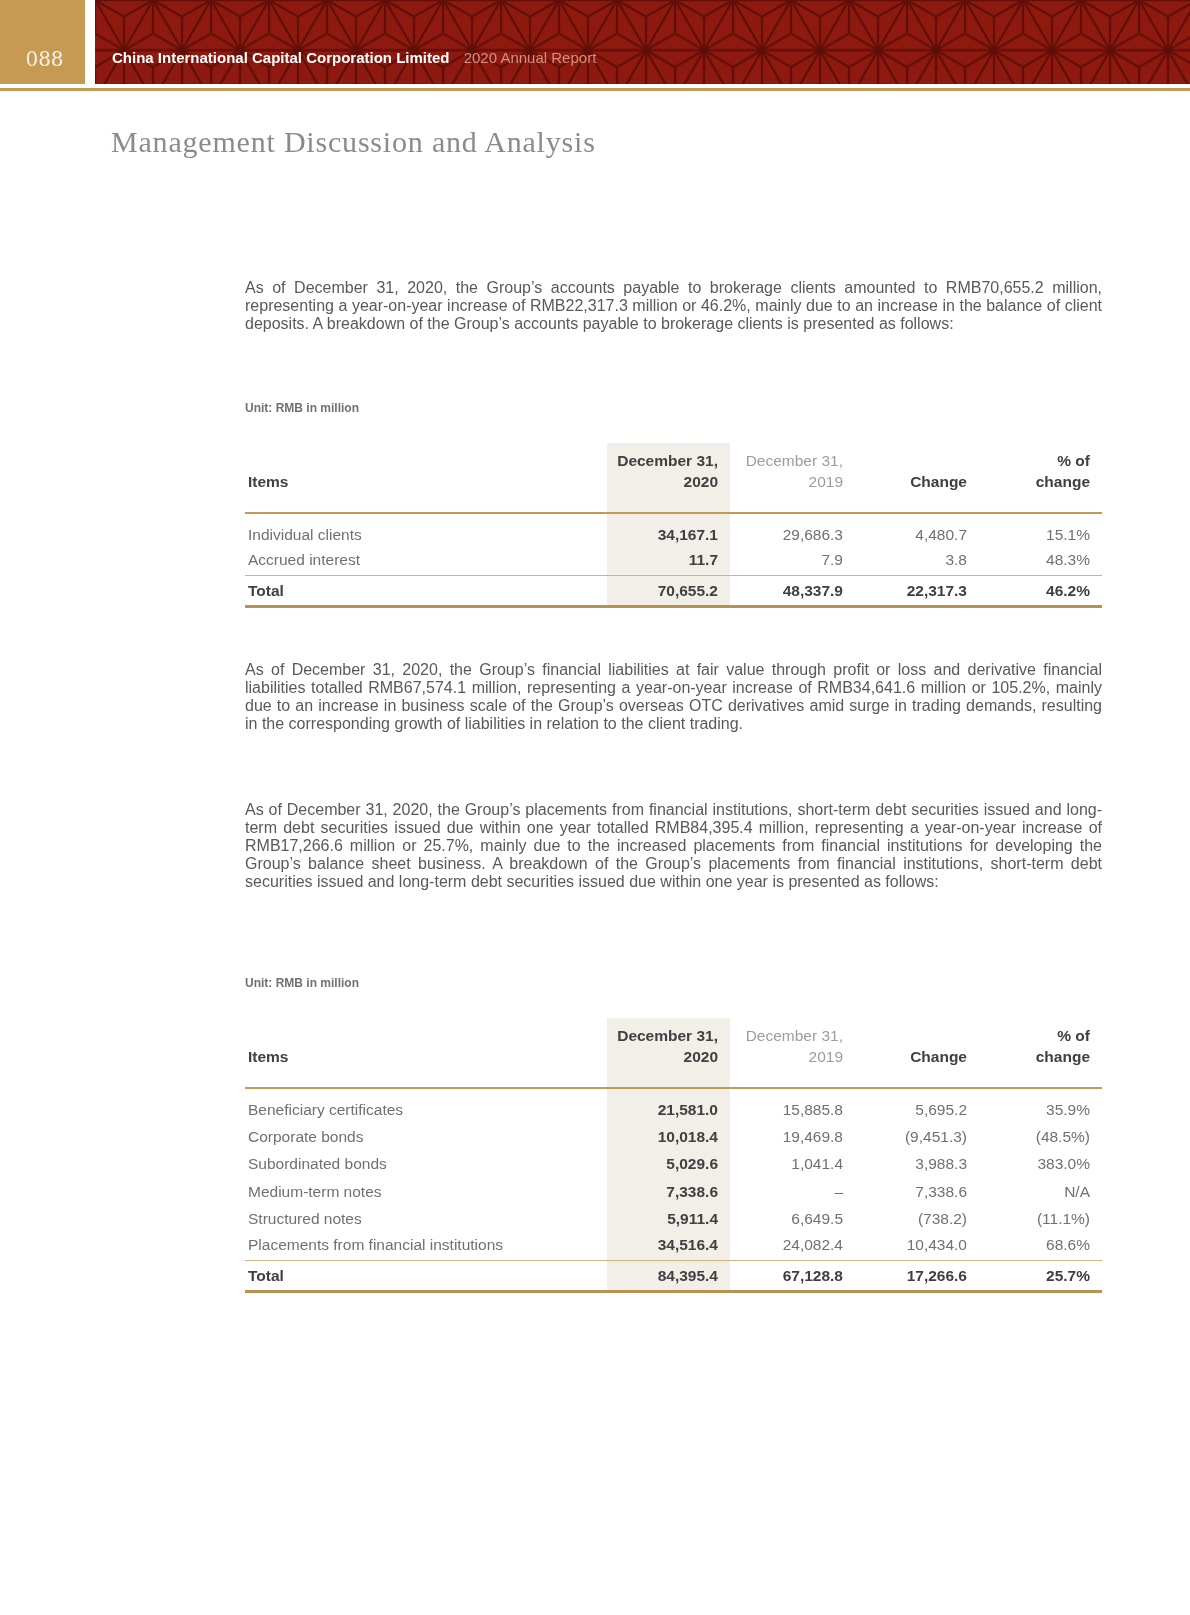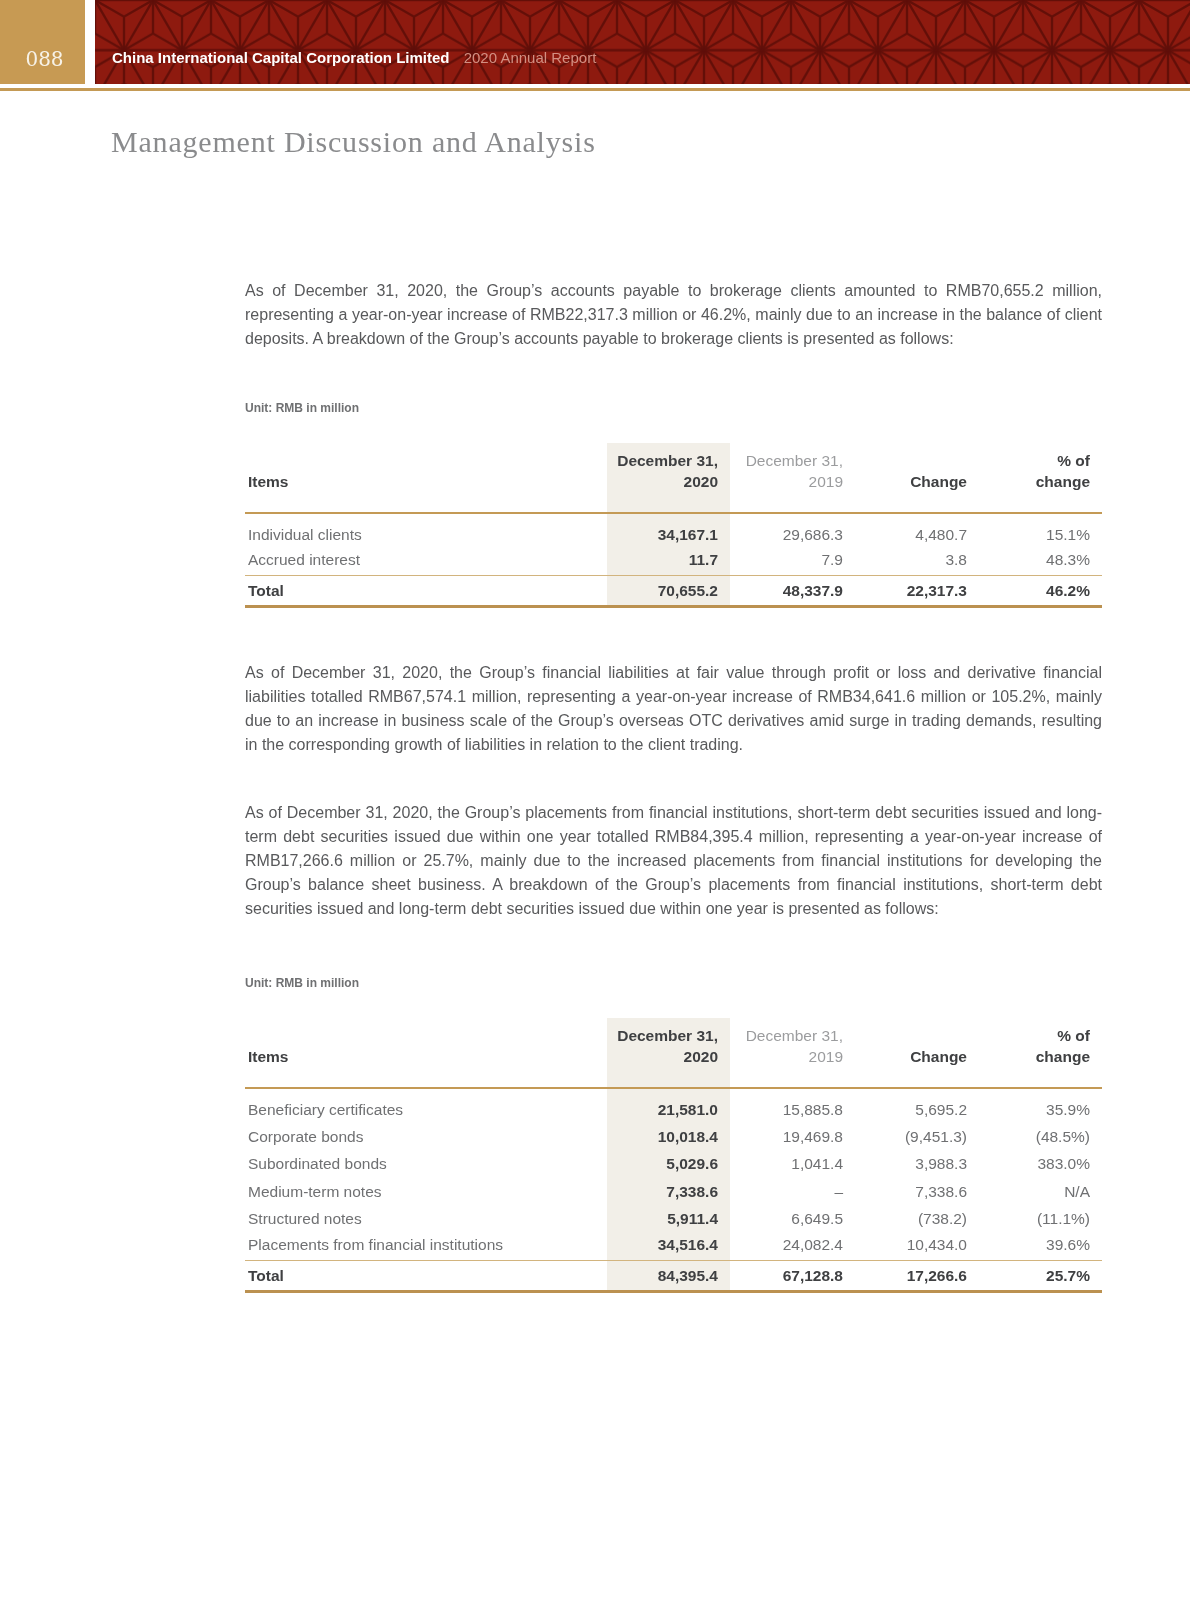--- a/index.html
+++ b/index.html
@@ -33,21 +33,21 @@
   }
   
   .page-title {
     position:absolute; left:111px; top:109px;
     font-family:"Liberation Serif", serif; font-weight:normal;
     font-size:30px; letter-spacing:0.8px; color:#8a8b8d;margin-top:16px;
   }
   
   .para {
     position:absolute; left:245px; width:857px;
-    font-size:16px; line-height:24px; color:#58595b;
+    font-size:16px; line-height:18px; color:#58595b;
     text-align:justify;
   }
   .p1 { top:279px; }
   .p2 { top:661px; }
   .p3 { top:801px; }
   .unit-note {
     position:absolute; left:245px; width:857px; text-align:left;
     font-size:12px; line-height:22px; color:#6f7072;font-weight:bold;
   }
   .u1 { top:397px; }
@@ -231,21 +231,21 @@
       <td class="num hl bold">5,911.4</td>
       <td class="num">6,649.5</td>
       <td class="num">(738.2)</td>
       <td class="num">(11.1%)</td>
     </tr>
     <tr>
       <td class="items">Placements from financial institutions</td>
       <td class="num hl bold">34,516.4</td>
       <td class="num">24,082.4</td>
       <td class="num">10,434.0</td>
-      <td class="num">39.6%</td>
+      <td class="num">68.6%</td>
     </tr>
   </tbody>
   <tfoot>
     <tr>
       <td class="items">Total</td>
       <td class="num hl">84,395.4</td>
       <td class="num">67,128.8</td>
       <td class="num">17,266.6</td>
       <td class="num">25.7%</td>
     </tr>

